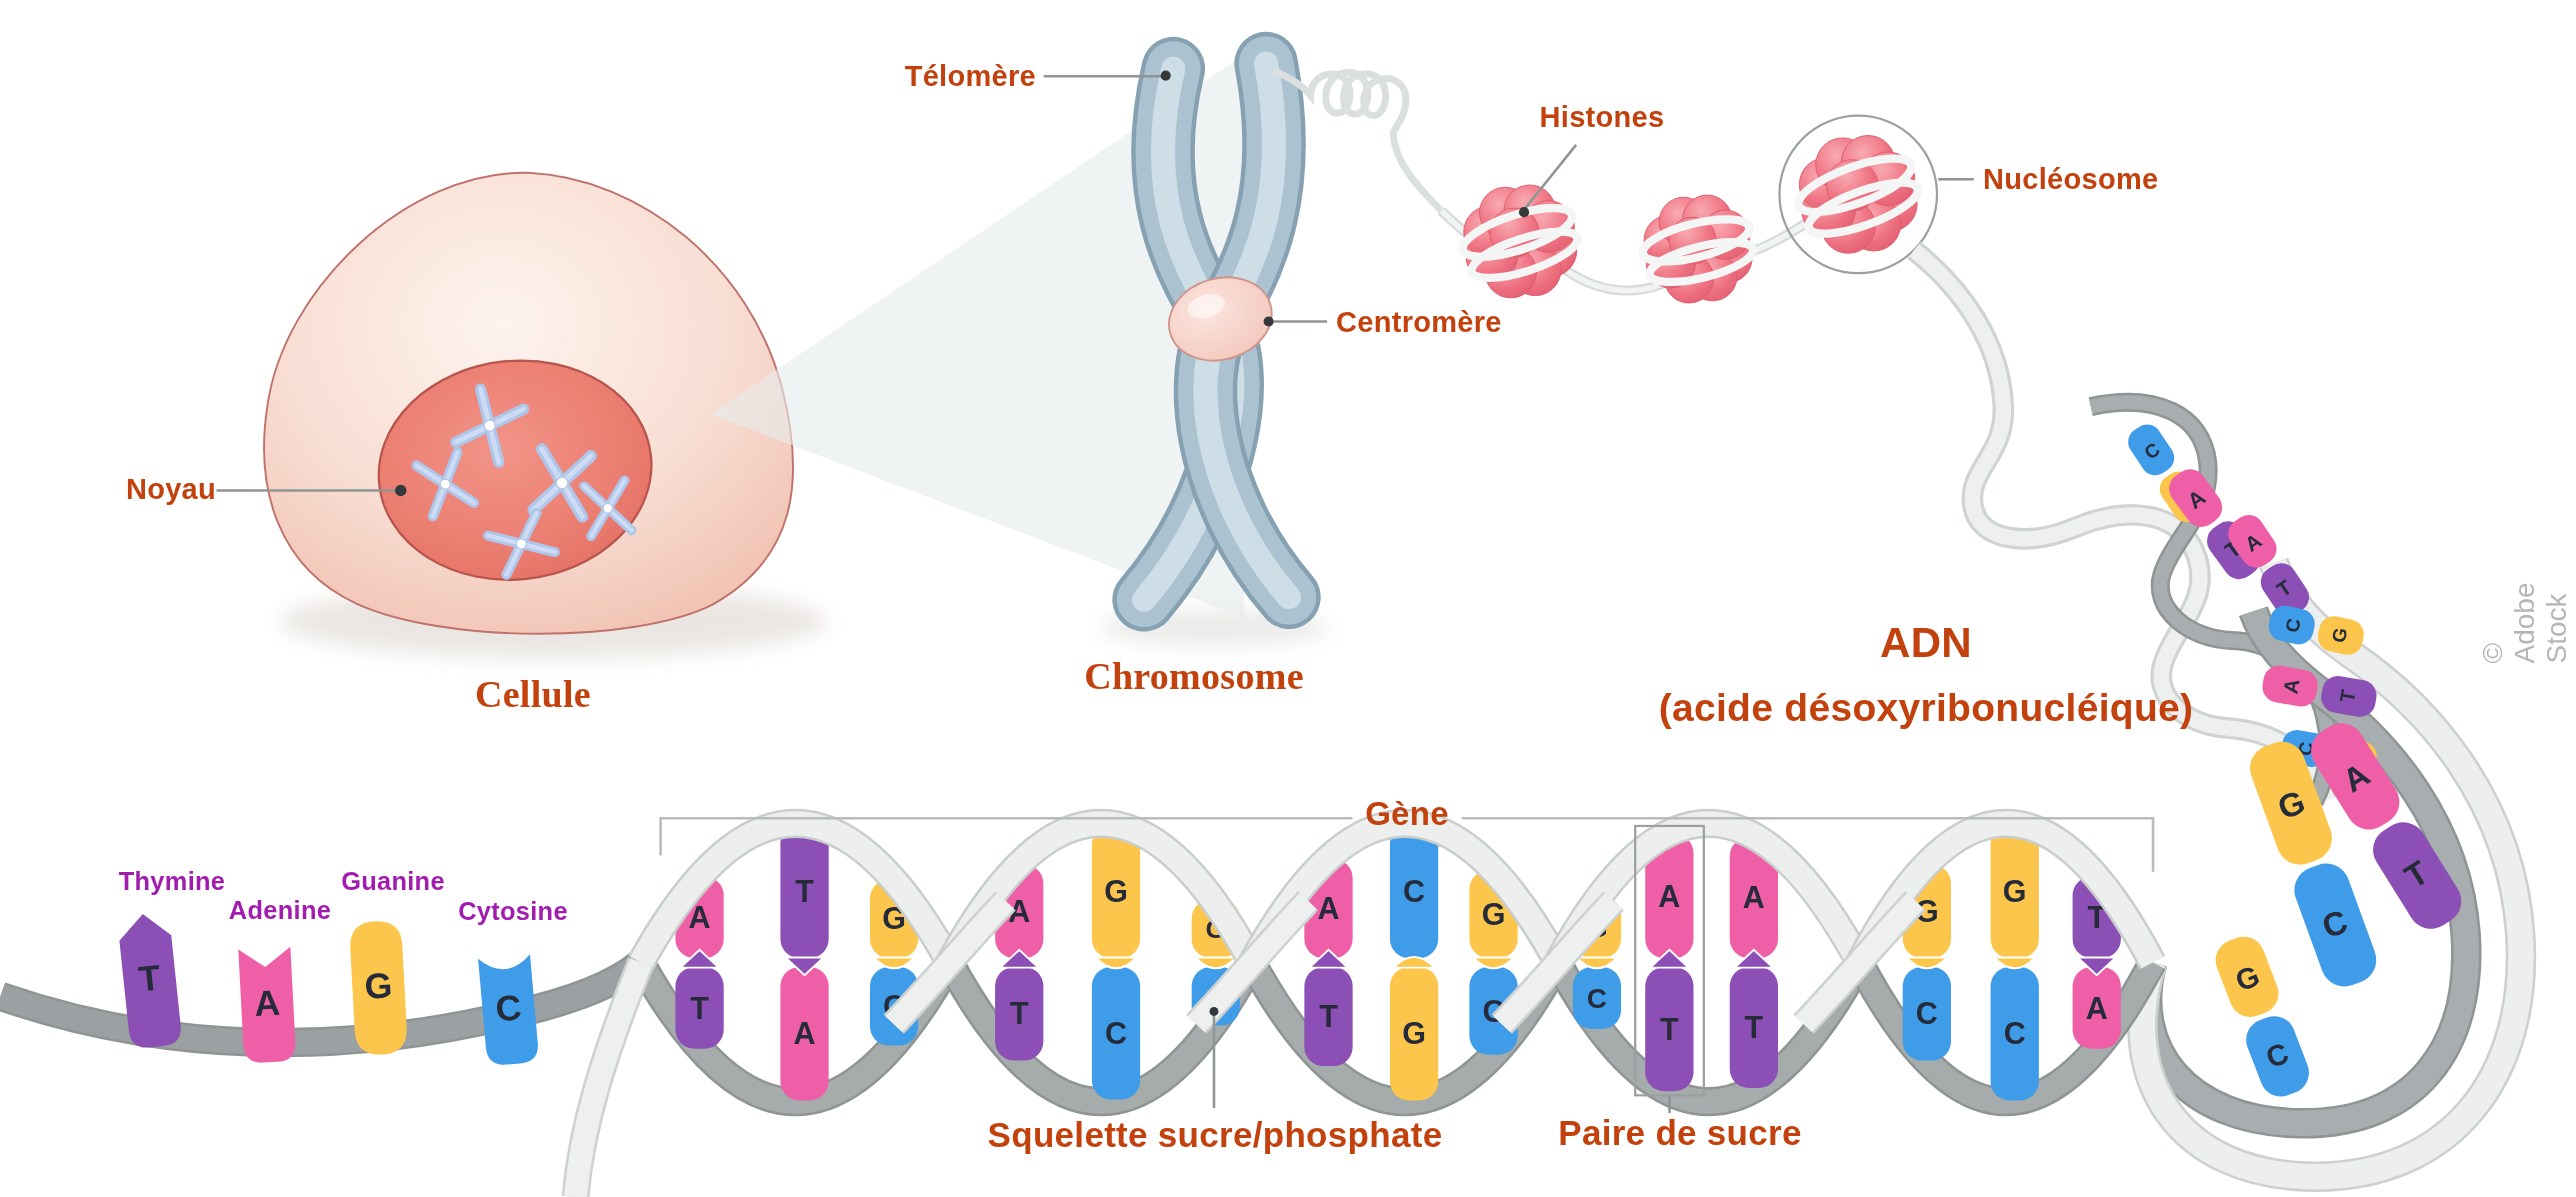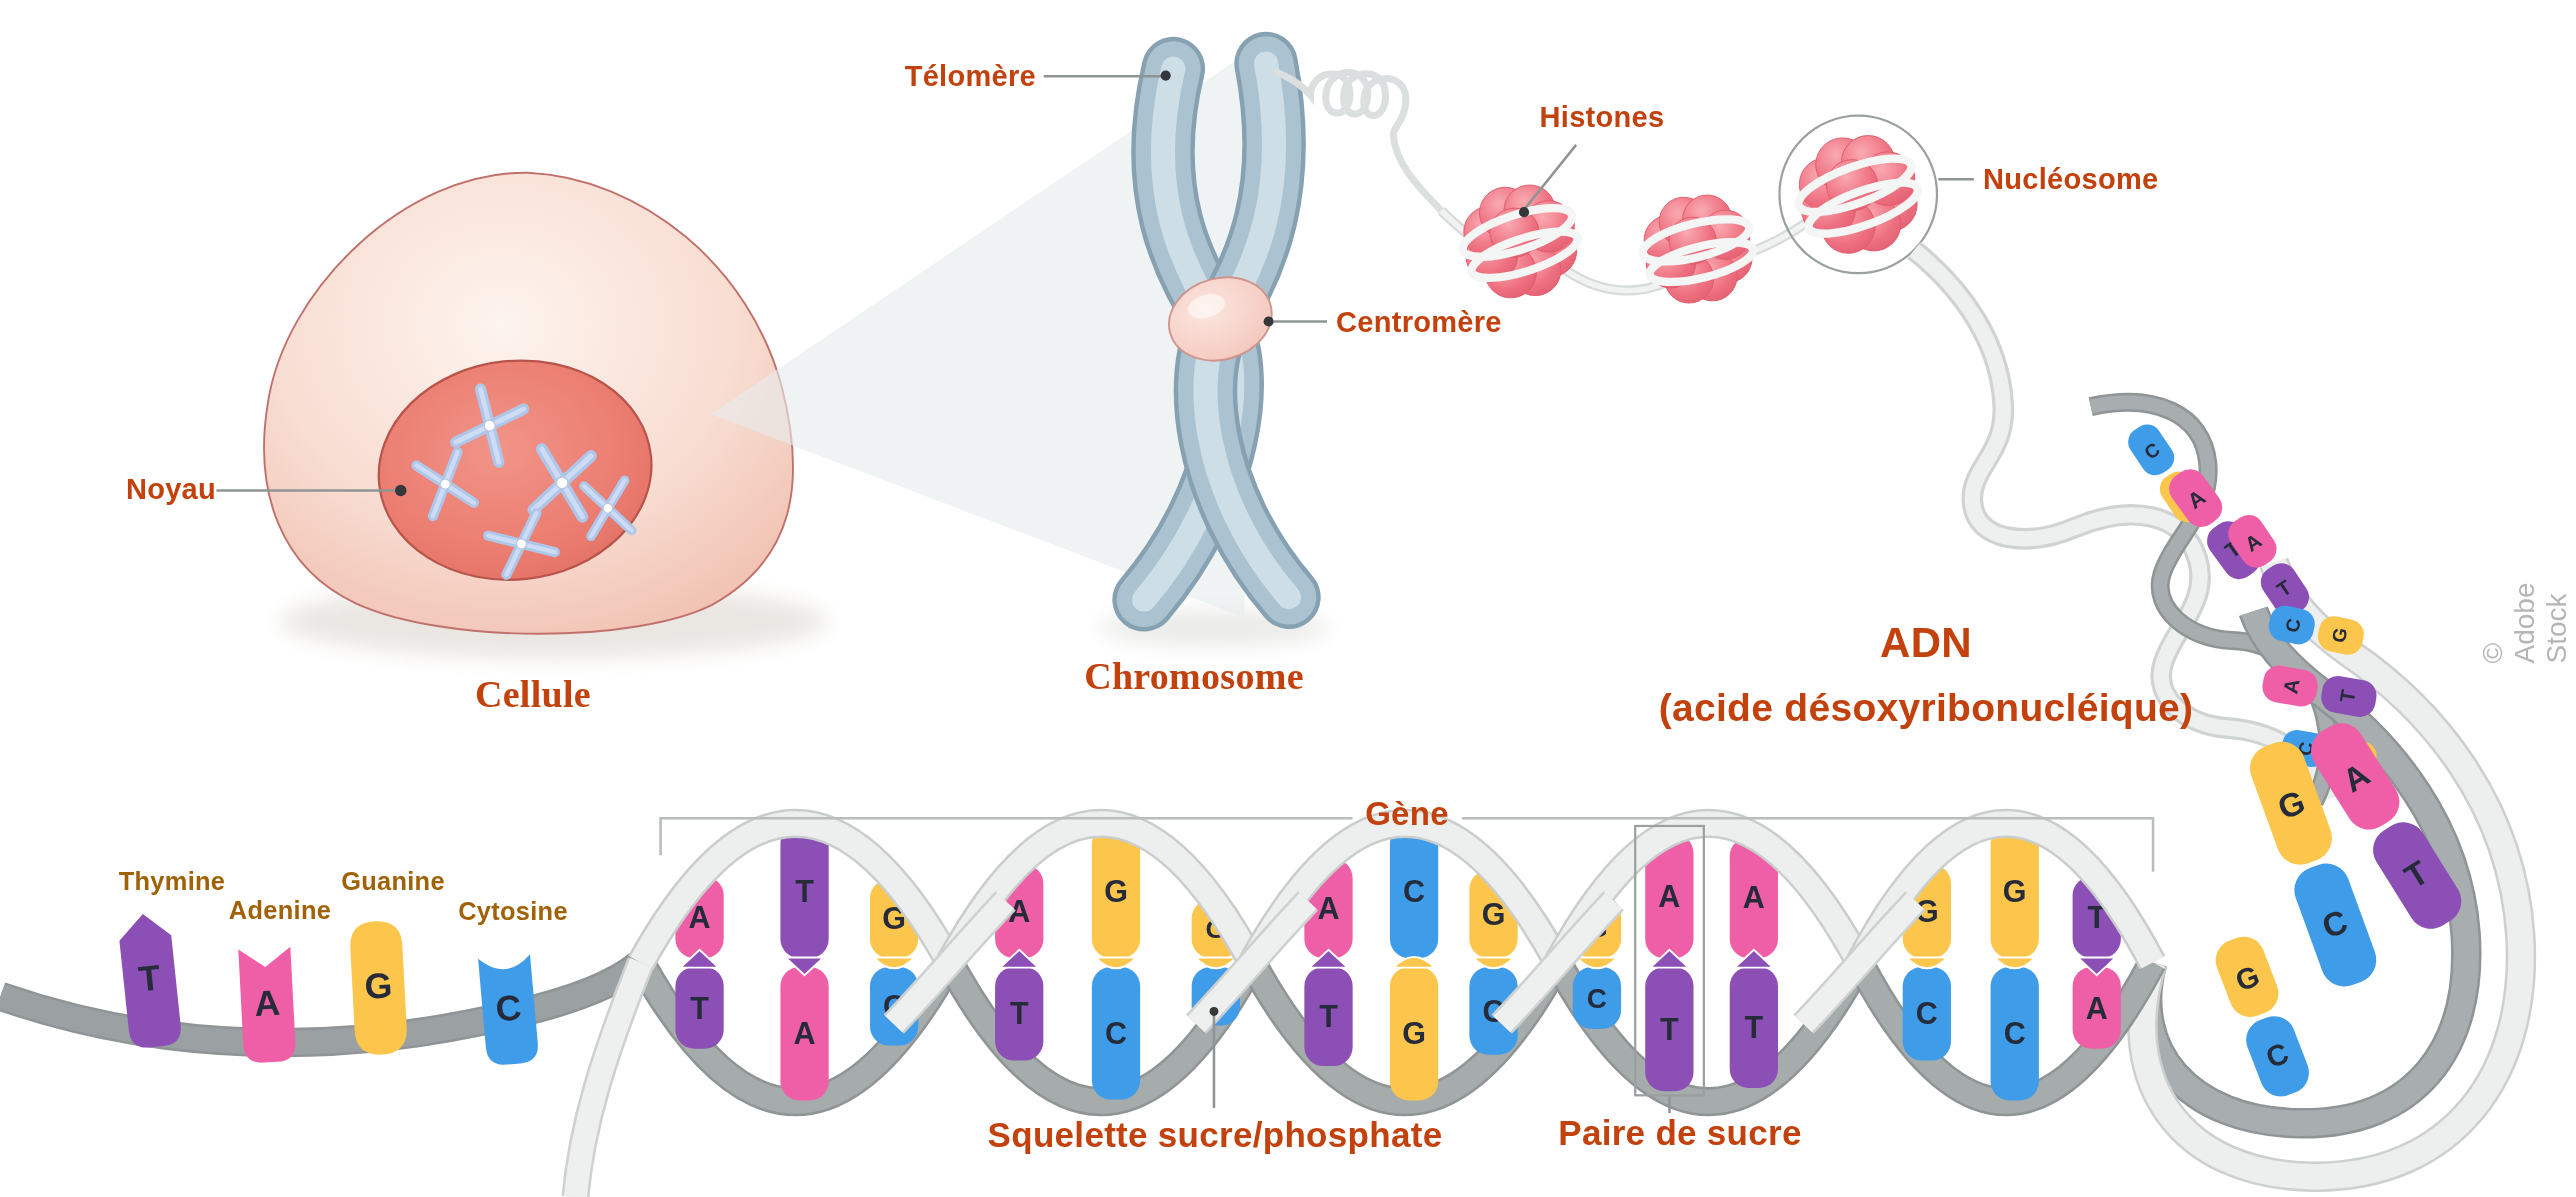--- a/index.html
+++ b/index.html
@@ -5,21 +5,21 @@
   html,body{margin:0;padding:0;background:#ffffff;}
   #canvas{position:relative;width:2576px;height:1197px;background:#ffffff;overflow:hidden;
           font-family:"Liberation Sans", sans-serif;}
   #art{position:absolute;left:0;top:0;}
   .lbl{position:absolute;color:#c2410c;font-weight:600;white-space:nowrap;
        transform:translate(-50%,-50%);letter-spacing:0.3px;}
   .lbl.left{transform:translate(0,-50%);}
   .lbl.right{transform:translate(-100%,-50%);}
   .callout{font-size:29px;}
   .caption{font-size:38px;font-family:Liberation Serif, serif;}
-  .legend-name{font-size:25.4px;color:#a16207;}
+  .legend-name{font-size:25.4px;color:#a21caf;}
   .small-cap{font-size:35px;}
   .gene{font-size:33px;}
   .adn1{font-size:42px;}
   .adn2{font-size:39px;}
   .watermark{position:absolute;color:#b5b5b5;font-size:28px;font-weight:400;
        transform:translate(-50%,-50%) rotate(-90deg);transform-origin:center;}
   svg text{font-family:"Liberation Sans", sans-serif;font-weight:700;}
 </style>
 </head>
 <body>

